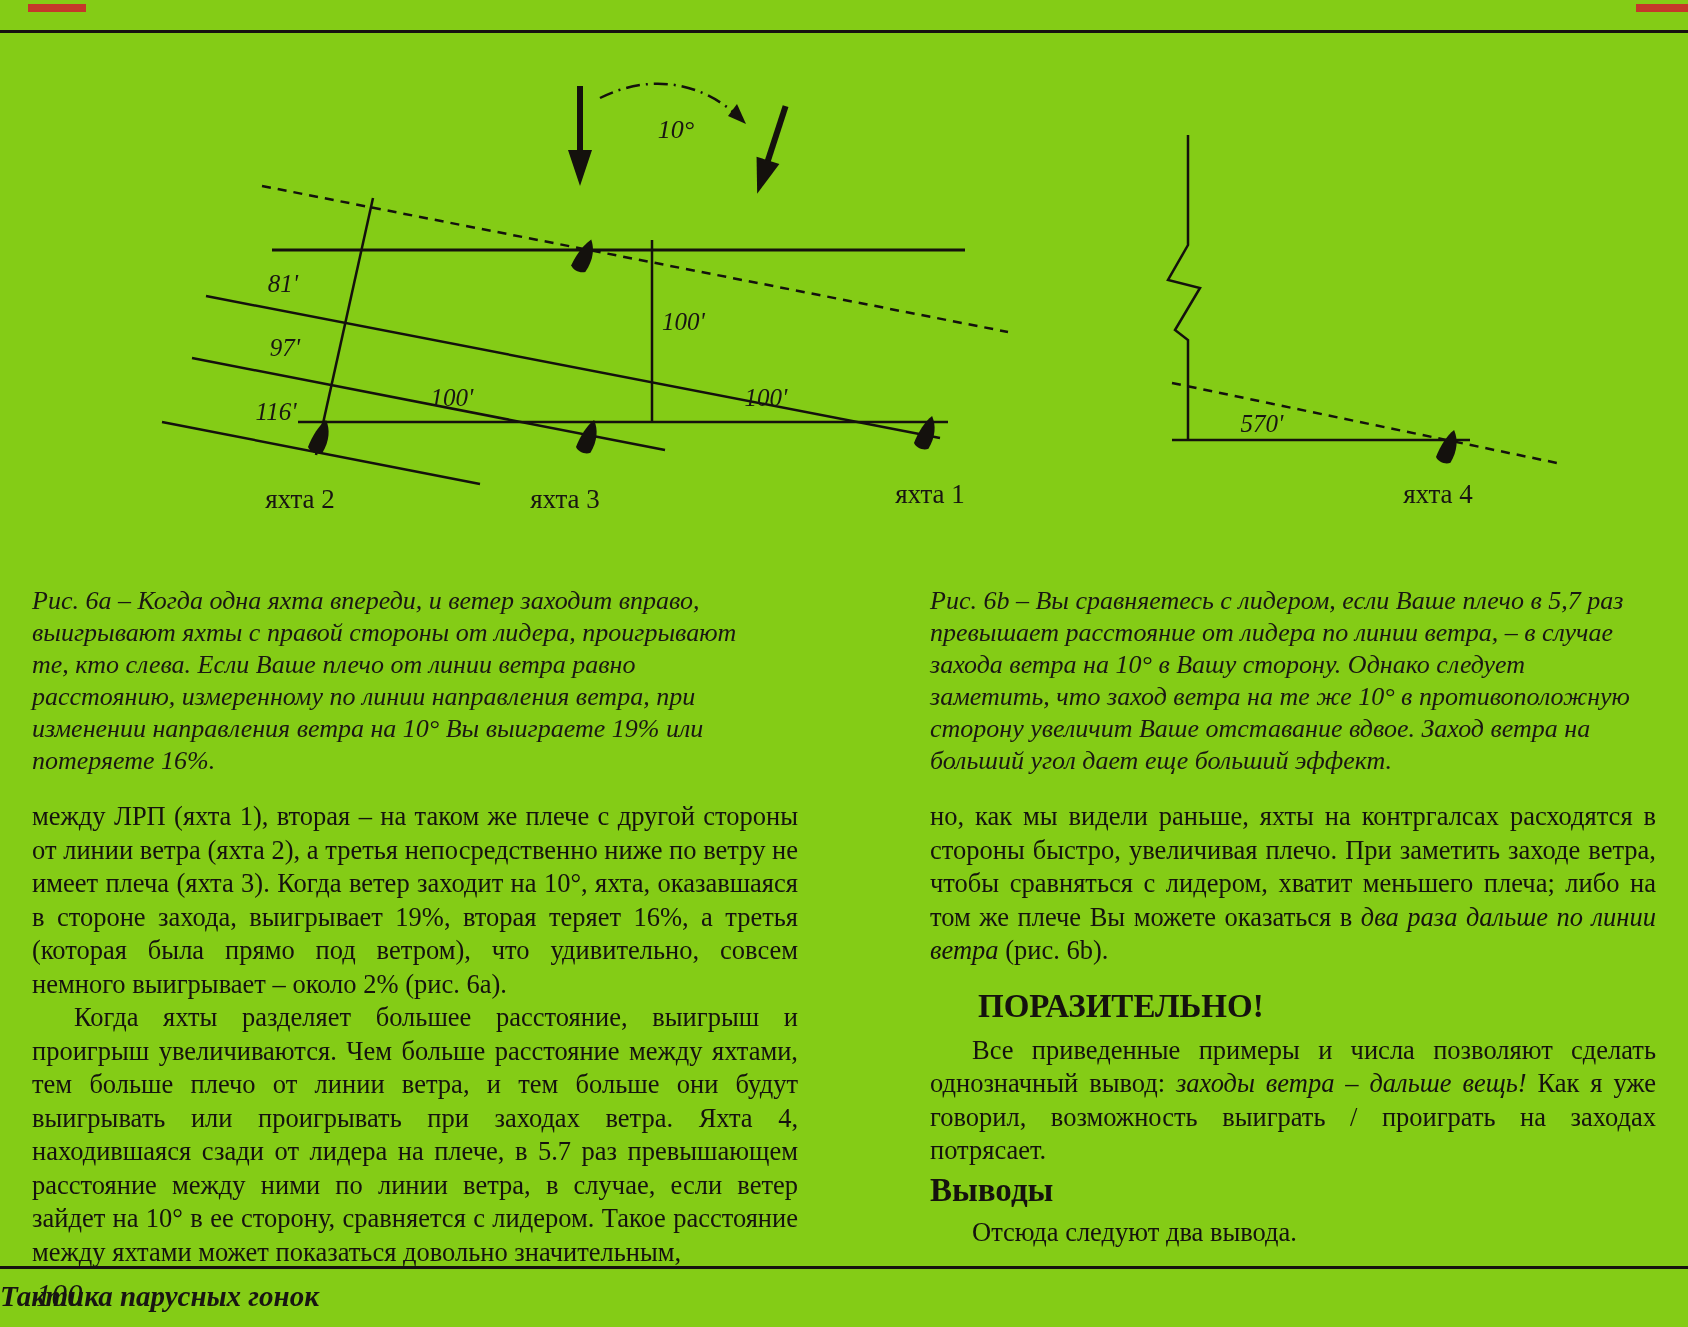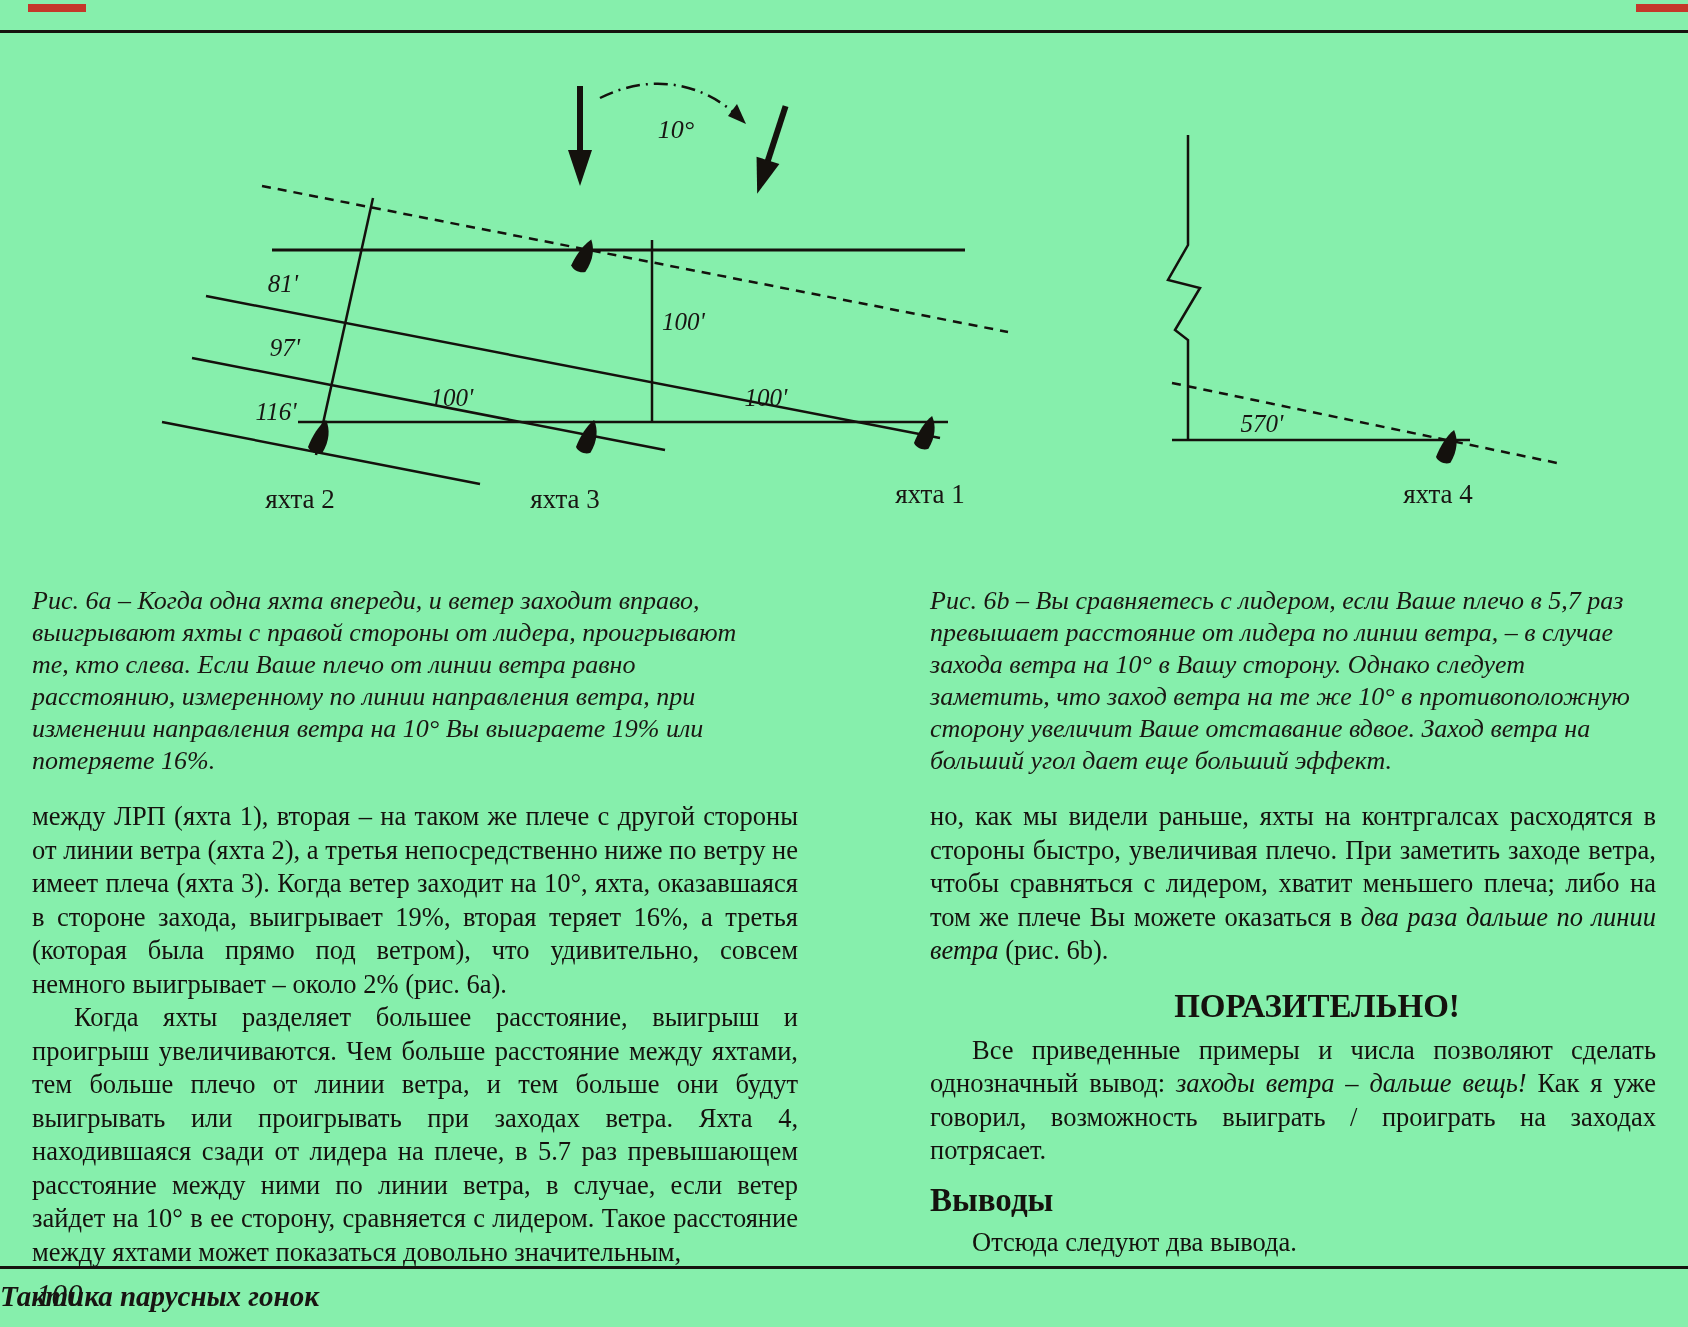--- a/index.html
+++ b/index.html
@@ -1,18 +1,18 @@
 <!DOCTYPE html>
 <html><head>
 <meta charset="utf-8">
 <style>
   html,body { margin:0; padding:0; background:#ffffff; }
   .page {
     position:relative; width:1688px; height:1327px;
-    background:#86efac; overflow:hidden; color:#181512;
+    background:#84cc16; overflow:hidden; color:#181512;
     font-family:"Liberation Serif","DejaVu Serif",serif;
   }
   .top-rule { position:absolute; left:0; right:0; top:30px; height:3px; background:#16130f; }
   .red-mark { position:absolute; top:4px; height:8px; background:#c5382a; }
   .red-mark.left { left:28px; width:58px; }
   .red-mark.right { left:1636px; width:52px; }
 
   .diagram-svg { position:absolute; left:0; top:40px; }
   .diagram-svg text { fill:#181512; font-family:"Liberation Serif","DejaVu Serif",serif; }
   .dist-label { font-size:25px; font-style:italic; }
@@ -27,25 +27,25 @@
   .caption-b { left:930px; top:585px; width:714px; }
 
   .bodycol { position:absolute; font-size:26.5px; line-height:33.5px; text-align:justify; color:#15120e; }
   .bodycol-left { left:32px; top:800px; width:766px; }
   .bodycol-right { left:930px; top:800px; width:726px; }
   .bodycol p { margin:0; }
   .indent { text-indent:42px; }
   .it { font-style:italic; }
   .heading-amazing {
     font-weight:bold; font-size:33px; line-height:36px;
-    margin:20px 0 10px 48px; text-align:center;
+    margin:20px 0 10px 48px; text-align:left;
   }
   .heading-conclusions {
     font-weight:bold; font-size:33px; line-height:36px;
-    margin:14px 0 8px 0; text-align:left;
+    margin:4px 0 8px 0; text-align:left;
   }
   .concl-line { text-indent:42px; text-align:left; }
 
   .footer-rule { position:absolute; left:0; right:0; top:1266px; height:3px; background:#16130f; }
   .footer-pagenum {
     position:absolute; left:36px; top:1278px;
     font-weight:normal; font-style:italic; font-size:31px;
   }
   .footer-title {
     position:absolute; left:0; right:0; top:1280px; 

